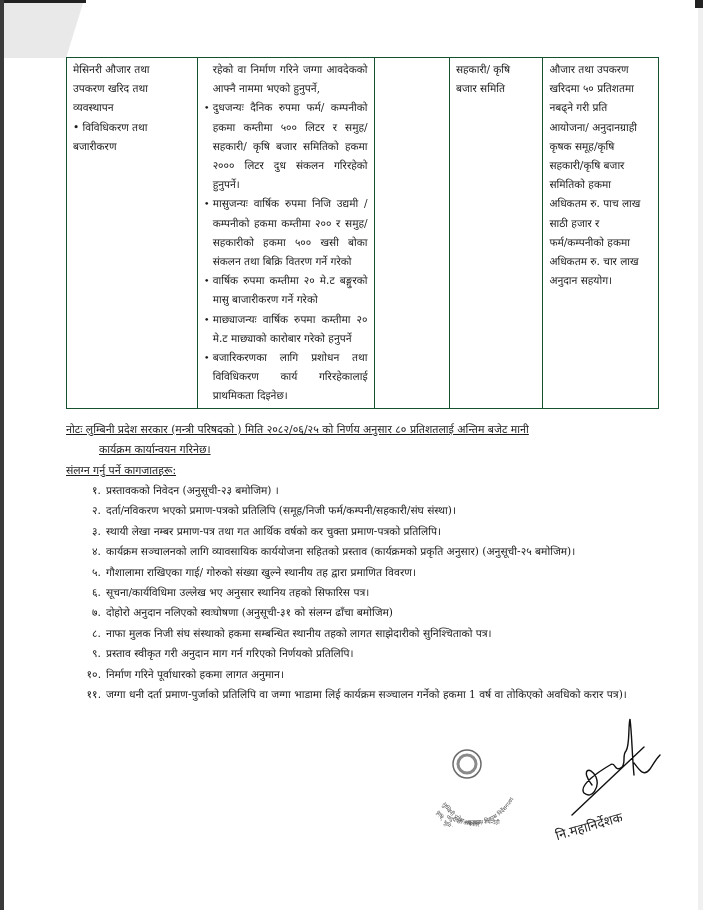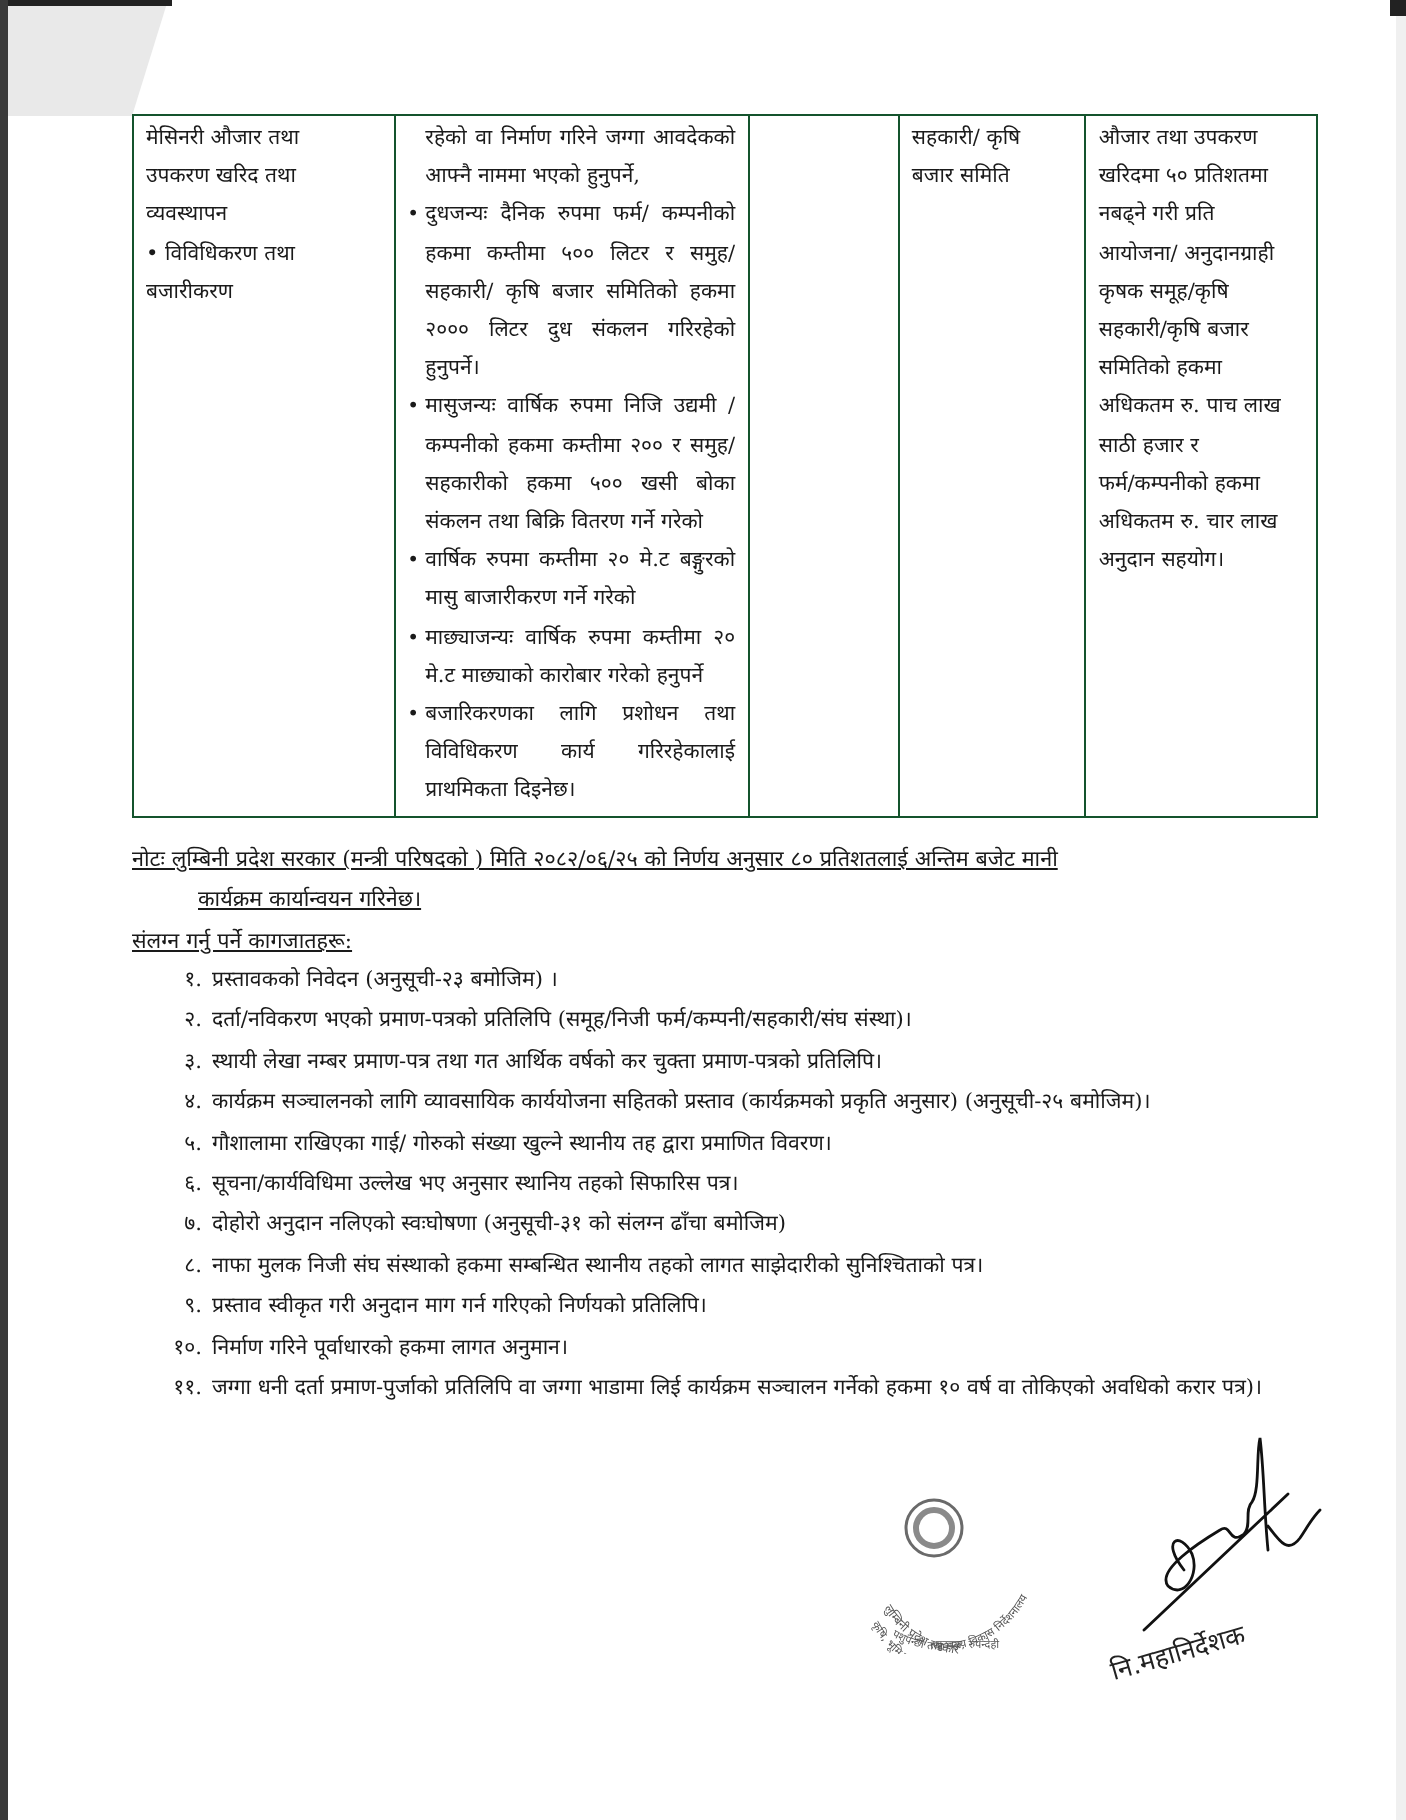--- a/index.html
+++ b/index.html
@@ -182,21 +182,21 @@
   <li>
       <span class="num">९.</span>
       <span class="txt">प्रस्ताव स्वीकृत गरी अनुदान माग गर्न गरिएको निर्णयको प्रतिलिपि।</span>
     </li>
   <li>
       <span class="num">१०.</span>
       <span class="txt">निर्माण गरिने पूर्वाधारको हकमा लागत अनुमान।</span>
     </li>
   <li>
       <span class="num">११.</span>
-      <span class="txt">जग्गा धनी दर्ता प्रमाण-पुर्जाको प्रतिलिपि वा जग्गा भाडामा लिई कार्यक्रम सञ्चालन गर्नेको हकमा १० वर्ष वा तोकिएको अवधिको करार पत्र)।</span>
+      <span class="txt">जग्गा धनी दर्ता प्रमाण-पुर्जाको प्रतिलिपि वा जग्गा भाडामा लिई कार्यक्रम सञ्चालन गर्नेको हकमा 1 वर्ष वा तोकिएको अवधिको करार पत्र)।</span>
     </li>
 </ol>
 
 <svg class="stamp" viewBox="0 0 95 85">
   <defs>
     <path id="arc1" d="M 10 62 A 42 42 0 0 0 88 18"></path>
     <path id="arc2" d="M 4 70 A 50 50 0 0 0 94 24"></path>
     <path id="arc3" d="M 14 76 A 48 48 0 0 0 86 44"></path>
   </defs>
   <circle cx="35" cy="22" r="14" fill="none" stroke="#6a6a6a" stroke-width="1.5"></circle>

